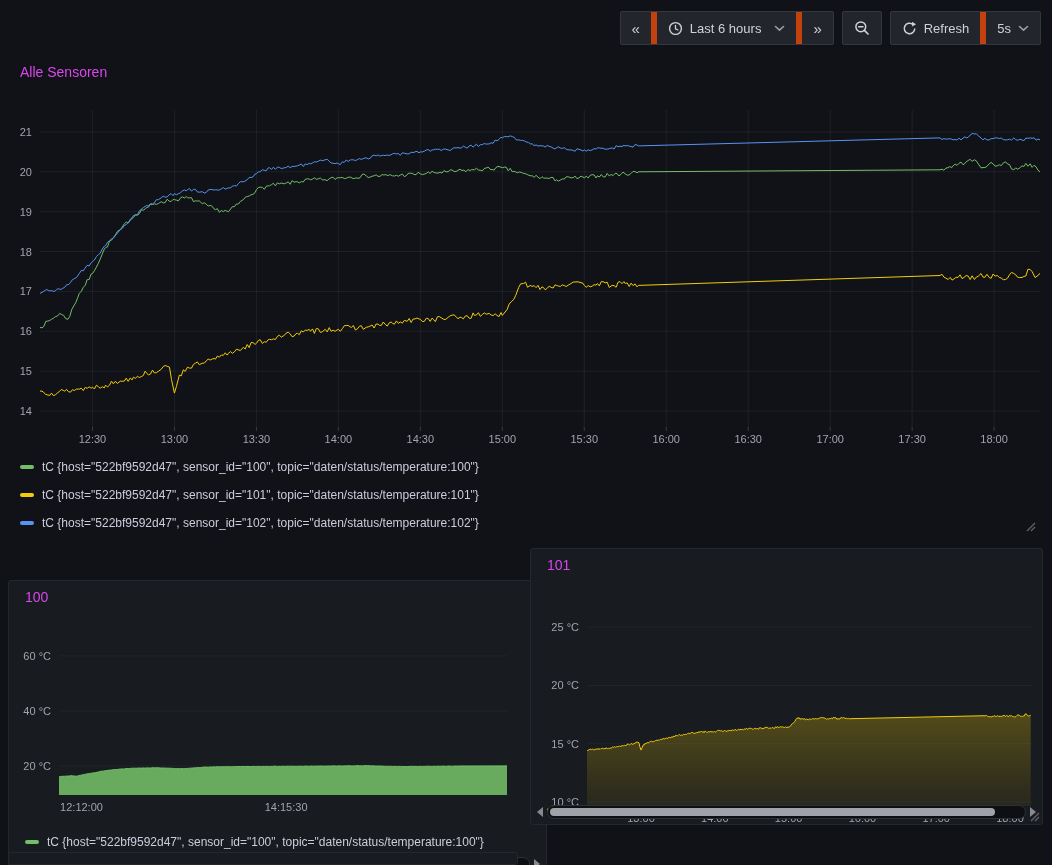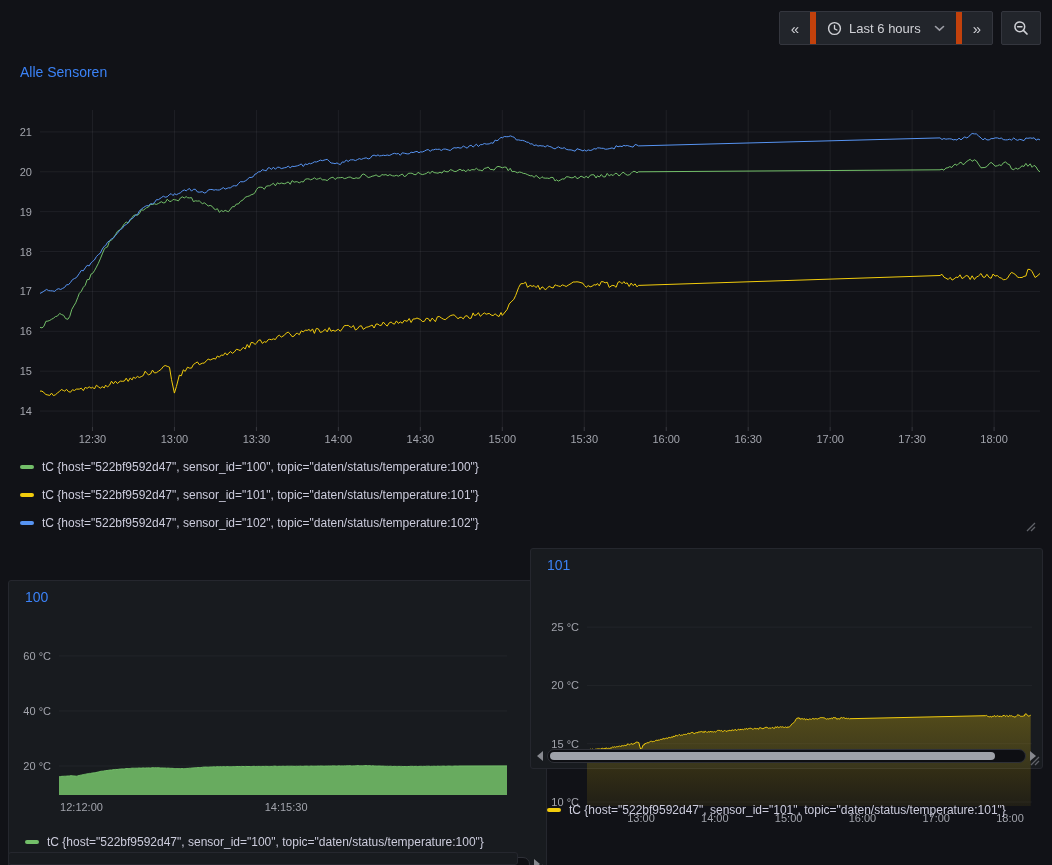--- a/index.html
+++ b/index.html
@@ -11,21 +11,21 @@
   
   .toolbar{position:absolute;top:11px;right:11px;display:flex;gap:8px;height:34px;align-items:stretch}
   .btn-group{display:flex;background:#22252b;border:1px solid #34363e;border-radius:2px;overflow:hidden}
   .tb-btn{display:flex;align-items:center;gap:7px;padding:0 11px;background:transparent;border:none;
     color:#d0d1d6;font-size:13px;font-family:inherit;cursor:pointer;white-space:nowrap}
   .btn-group .tb-btn + .tb-btn{border-left:6px solid #c2410c}
   .glyph{font-size:15px;line-height:1;color:#d0d1d6}
   .tb-icon{display:block}
   
   .panel{position:absolute;background:#181b1f;border:1px solid #25272e;border-radius:3px;box-sizing:border-box}
-  .panel-title{position:absolute;top:8px;left:16px;font-size:14px;font-weight:500;color:#3b82f6;cursor:pointer}
+  .panel-title{position:absolute;top:8px;left:16px;font-size:14px;font-weight:500;color:#d946ef;cursor:pointer}
   .main-panel{left:0;top:55px;width:1052px;height:482px;background:transparent;border:none;border-radius:0}
   .main-panel .panel-title{left:20px;top:9px}
   svg.chart{position:absolute;left:0;display:block}
   text.tick{fill:#a2a4ac;font-size:11px;font-family:"Liberation Sans",sans-serif}
   line.grid{stroke:rgba(204,204,220,0.08);stroke-width:1}
   line.gridf{stroke:rgba(204,204,220,0.055);stroke-width:1}
   line.tickmark{stroke:rgba(204,204,220,0.22);stroke-width:1}
   
   .legend{position:absolute}
   .legend-row{display:flex;align-items:center;gap:8px;height:28px;cursor:pointer}
@@ -65,20 +65,35 @@
     <button class="tb-btn">
       <span class="glyph">»</span>
     </button>
   </div>
   <div class="btn-group">
     <button class="tb-btn">
       <svg class="tb-icon" width="16" height="16" viewBox="0 0 16 16">
         <circle cx="6.8" cy="6.8" r="4.9" fill="none" stroke="#d0d1d6" stroke-width="1.5"></circle>
         <path d="M10.4 10.4 L14 14" stroke="#d0d1d6" stroke-width="1.7" stroke-linecap="round"></path>
         <path d="M4.6 6.8 H9" stroke="#d0d1d6" stroke-width="1.4" stroke-linecap="round"></path>
+      </svg>
+    </button>
+  </div>
+  <div class="btn-group">
+    <button class="tb-btn">
+      <svg class="tb-icon" width="15" height="15" viewBox="0 0 16 16">
+        <path d="M13.6 8 A5.6 5.6 0 1 1 11.7 3.8" fill="none" stroke="#d0d1d6" stroke-width="1.6"></path>
+        <polygon points="10.6,0.8 15.0,3.4 10.9,5.8" fill="#d0d1d6"></polygon>
+      </svg>
+      <span>Refresh</span>
+    </button>
+    <button class="tb-btn">
+      <span>5s</span>
+      <svg class="tb-icon" width="11" height="7" viewBox="0 0 11 7">
+        <path d="M1.5 1.5 L5.5 5.2 L9.5 1.5" fill="none" stroke="#9d9ea6" stroke-width="1.6" stroke-linecap="round"></path>
       </svg>
     </button>
   </div>
 </div>
 
 <div class="panel main-panel">
   <div class="panel-title">Alle Sensoren</div>
   <svg class="chart" style="top:38px" width="1052" height="356">
       <line x1="40" x2="1040" y1="318.0503144654088" y2="318.0503144654088" class="grid"></line>
       <text x="32" y="322.0503144654088" text-anchor="end" class="tick">14</text>
@@ -182,21 +197,21 @@
     <div class="sb-track">
       <div class="sb-thumb"></div>
     </div>
     <div class="sb-arrow right"></div>
   </div>
   <svg class="resize-handle" style="right:2px;bottom:2px" width="12" height="12">
     <path d="M3 11 L11 3 M7 11 L11 7" stroke="#606269" stroke-width="1.3" fill="none"></path>
   </svg>
 </div>
 
-<div class="panel" style="left:530px;top:548px;width:513px;height:221px">
+<div class="panel" style="left:530px;top:548px;width:513px;height:277px">
   <div class="panel-title">101</div>
   <svg class="chart" style="top:30px" width="511" height="250">
       <line x1="56" x2="501" y1="48.10535211267606" y2="48.10535211267606" class="gridf"></line>
       <text x="48" y="52.10535211267606" text-anchor="end" class="tick">25 °C</text>
       <line x1="56" x2="501" y1="106.41521126760564" y2="106.41521126760564" class="gridf"></line>
       <text x="48" y="110.41521126760564" text-anchor="end" class="tick">20 °C</text>
       <line x1="56" x2="501" y1="164.72507042253523" y2="164.72507042253523" class="gridf"></line>
       <text x="48" y="168.72507042253523" text-anchor="end" class="tick">15 °C</text>
       <line x1="56" x2="501" y1="223.0349295774648" y2="223.0349295774648" class="gridf"></line>
       <text x="48" y="227.0349295774648" text-anchor="end" class="tick">10 °C</text>

